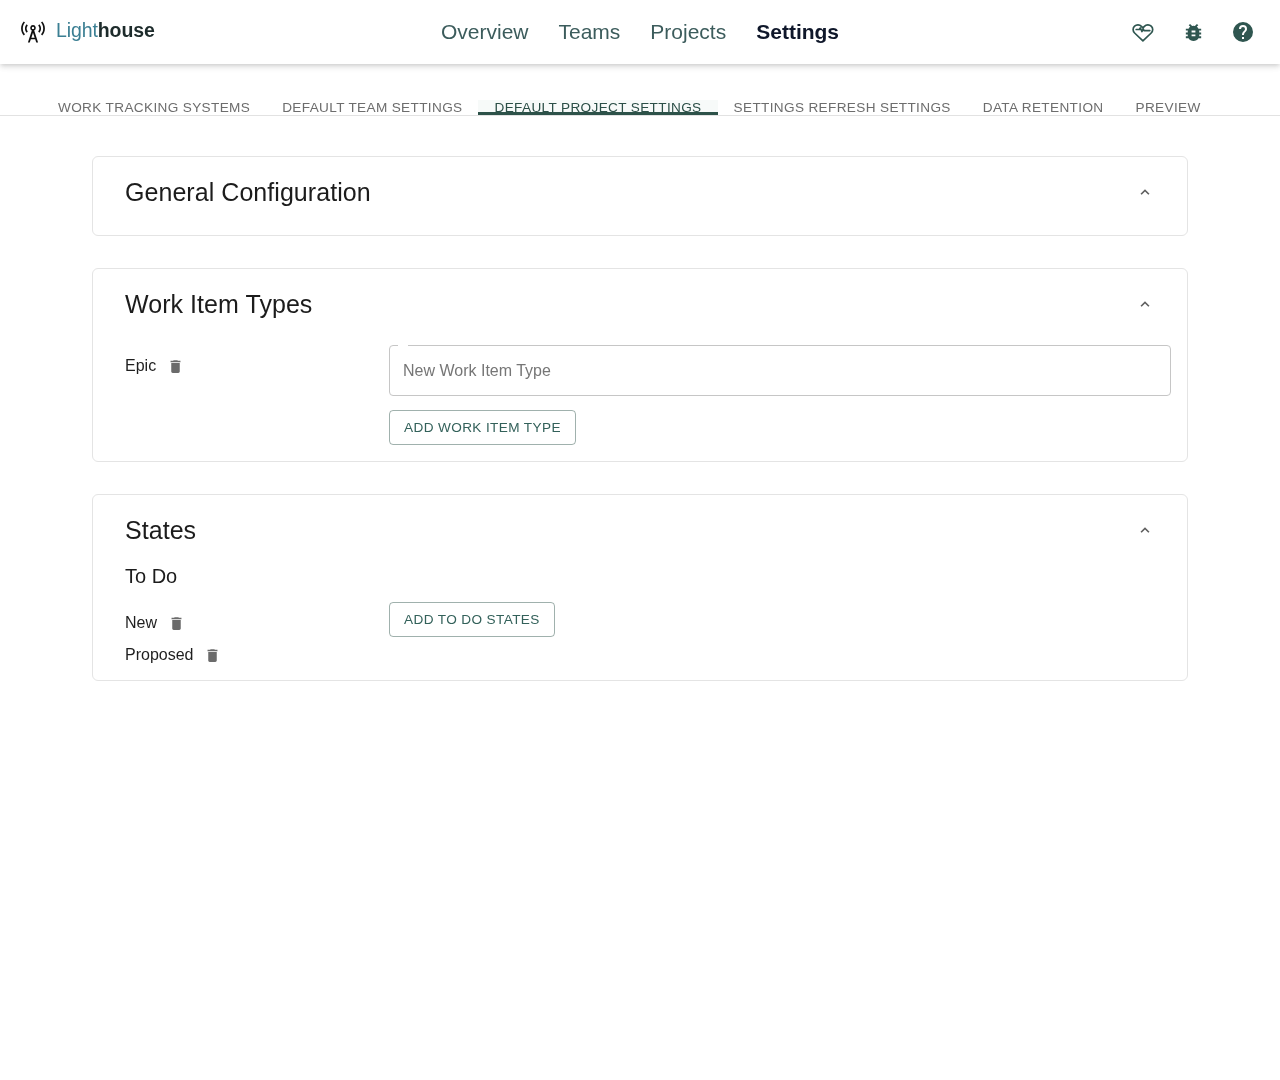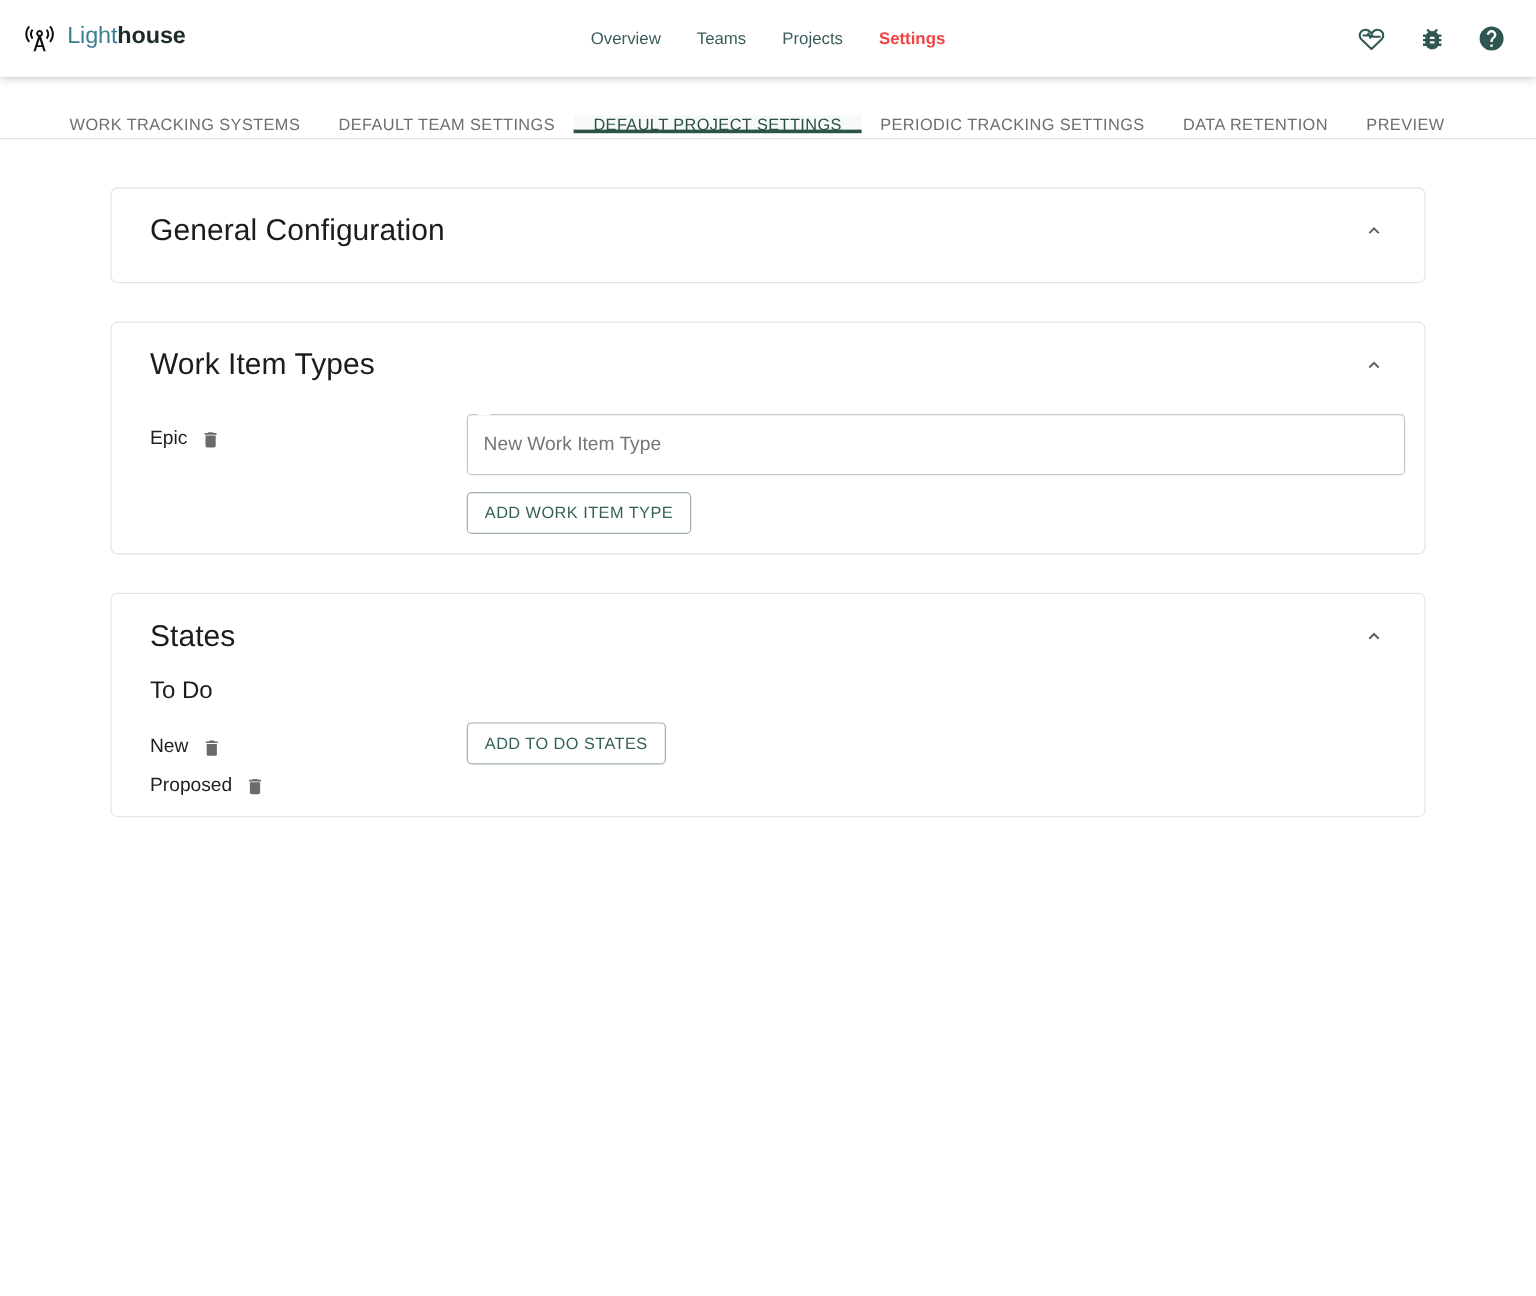--- a/index.html
+++ b/index.html
@@ -45,27 +45,27 @@
     position: absolute;
     left: 0; right: 0;
     display: flex;
     justify-content: center;
     align-items: center;
     gap: 26px;
     pointer-events: none;
   }
   .nav > * { pointer-events: auto; }
   .nav-link {
-    font-size: 14px;
+    font-size: 21px;
     color: #3c5c5c;
     text-decoration: none;
     padding: 4px 2px;
     white-space: nowrap;
   }
-  .nav-link.active { color: #ef4444; font-weight: 700; }
+  .nav-link.active { color: #0f172a; font-weight: 700; }
 
   .header-actions {
     margin-left: auto;
     display: flex;
     align-items: center;
     gap: 24px;
     flex: 0 0 auto;
     z-index: 2;
   }
   .icon-btn {
@@ -81,23 +81,22 @@
     border-bottom: 1px solid #e2e2e2;
     background: #fff;
     padding: 0 42px;
     height: 52px;
     display: flex;
     align-items: stretch;
     overflow: hidden;
   }
   .tabs {
     display: flex;
-    align-items: flex-start;
+    align-items: flex-end;
     gap: 0;
-    margin-top: 32px;
   }
   .tab {
     position: relative;
     display: flex;
     align-items: center;
     padding: 0 16px;
     font-size: 13.6px;
     letter-spacing: 0.35px;
     color: #6d6d6d;
     background: transparent;
@@ -320,21 +319,21 @@
       </svg>
     </button>
   </div>
 </header>
 
 <div class="tabs-wrap">
   <div class="tabs">
     <button class="tab">WORK TRACKING SYSTEMS</button>
     <button class="tab">DEFAULT TEAM SETTINGS</button>
     <button class="tab active">DEFAULT PROJECT SETTINGS</button>
-    <button class="tab">PERIODIC TRACKING SETTINGS</button>
+    <button class="tab">SETTINGS REFRESH SETTINGS</button>
     <button class="tab">DATA RETENTION</button>
     <button class="tab">PREVIEW</button>
   </div>
 </div>
 
 <main class="content">
   <div class="container">
 
     <section class="card">
       <div class="card-head">

